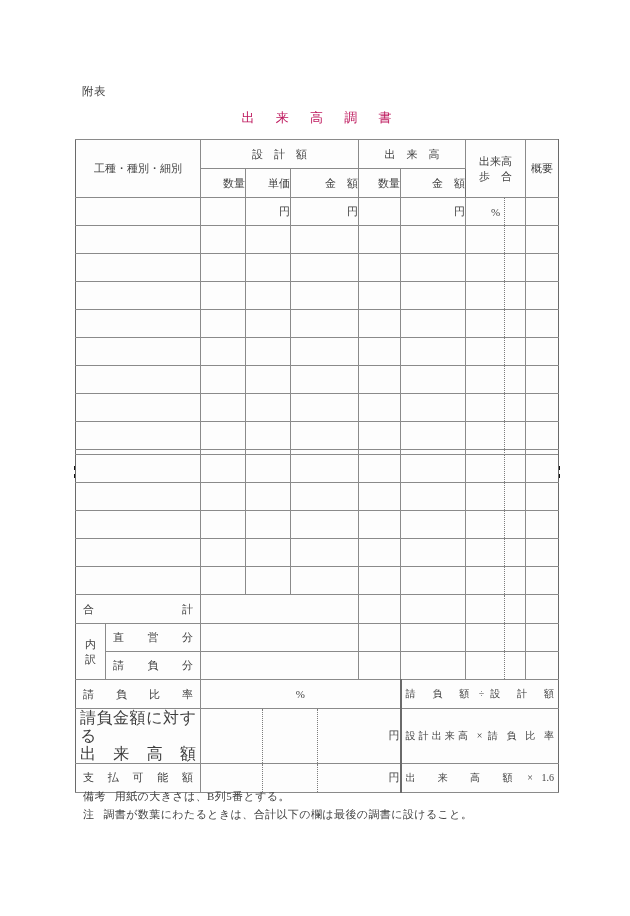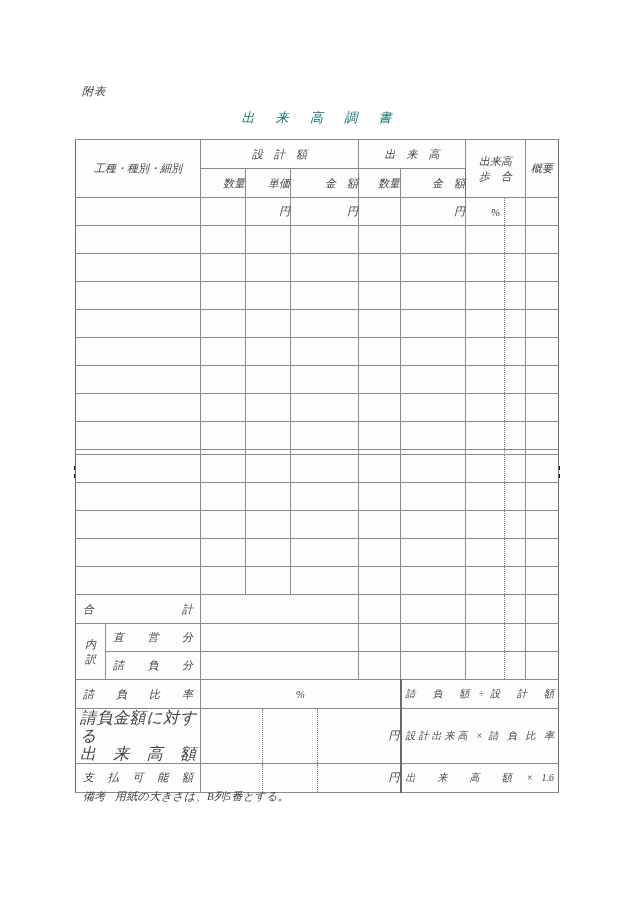--- a/index.html
+++ b/index.html
@@ -11,40 +11,40 @@
     height: 916px;
     background: #ffffff;
     font-family: "Liberation Serif", "DejaVu Serif", serif;
     color: #3a3a3a;
     position: relative;
     overflow: hidden;
   }
   .page {
     position: absolute;
     left: 0; top: 0;
-    width: 522px; height: 916px; font-style: italic;
+    width: 522px; height: 916px;
   }
 
   
   .attach-label {
     position: absolute;
     left: 82px; top: 84px;
     font-size: 11.5px;
     letter-spacing: 0.5px;
     color: #3f3f3f;
   }
   .doc-title {
     position: absolute;
     left: 75px; top: 109px;
     width: 483px;
     text-align: center;
     font-size: 13px;
     letter-spacing: 9px;
     text-indent: 9px;
-    color: #0f766e;
+    color: #be185d;
   }
 
   
   .tbl {
     position: absolute;
     border-collapse: collapse;
     table-layout: fixed;
     font-size: 11px;
     color: #3f3f3f;
   }
@@ -434,14 +434,17 @@
         <td class="formula-cell ctr outer-r" colspan="3">
           <span class="spread2">出　来　高　額 × 1.6</span>
         </td>
       </tr>
     </tbody>
   </table>
 
   <div class="note" id="note-1">
     <span class="note-tag">備考</span><span>用紙の大きさは、B列5番とする。</span>
   </div>
+  <div class="note" id="note-2">
+    <span class="note-tag">注</span><span>調書が数葉にわたるときは、合計以下の欄は最後の調書に設けること。</span>
+  </div>
 
 </div>
 
 </body></html>

